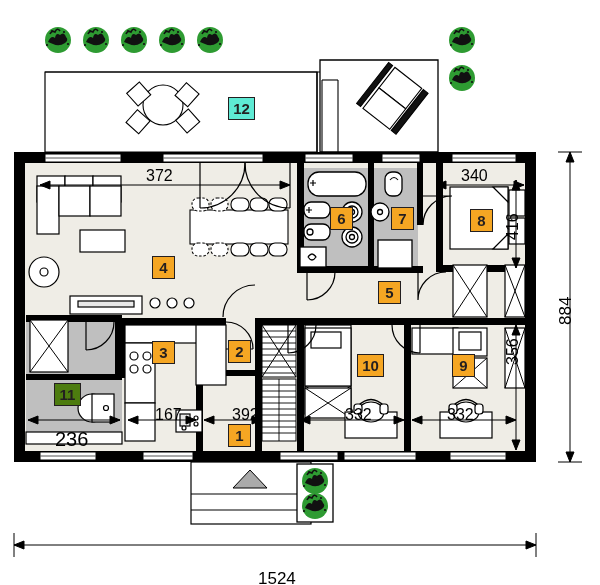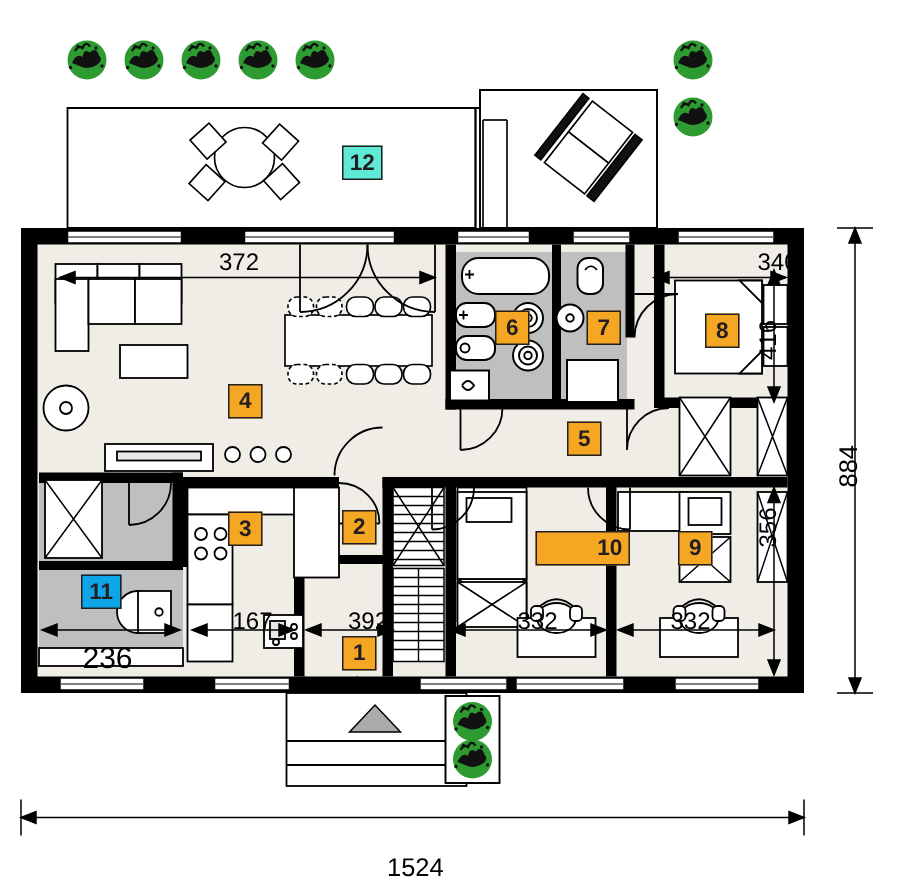--- a/index.html
+++ b/index.html
@@ -402,28 +402,28 @@
 <div id="badges">
     <div class="badge" style="left: 228px; top: 424px; width: 21px; height: 21px; font-size: 15px; background: rgb(245, 166, 35); border-color: rgb(35, 31, 32);">1</div>
     <div class="badge" style="left: 228px; top: 340px; width: 21px; height: 21px; font-size: 15px; background: rgb(245, 166, 35); border-color: rgb(35, 31, 32);">2</div>
     <div class="badge" style="left: 152px; top: 341px; width: 21px; height: 21px; font-size: 15px; background: rgb(245, 166, 35); border-color: rgb(35, 31, 32);">3</div>
     <div class="badge" style="left: 152px; top: 256px; width: 21px; height: 21px; font-size: 15px; background: rgb(245, 166, 35); border-color: rgb(35, 31, 32);">4</div>
     <div class="badge" style="left: 378px; top: 281px; width: 21px; height: 21px; font-size: 15px; background: rgb(245, 166, 35); border-color: rgb(35, 31, 32);">5</div>
     <div class="badge" style="left: 330px; top: 207px; width: 21px; height: 21px; font-size: 15px; background: rgb(245, 166, 35); border-color: rgb(35, 31, 32);">6</div>
     <div class="badge" style="left: 391px; top: 207px; width: 21px; height: 21px; font-size: 15px; background: rgb(245, 166, 35); border-color: rgb(35, 31, 32);">7</div>
     <div class="badge" style="left: 470px; top: 209px; width: 21px; height: 21px; font-size: 15px; background: rgb(245, 166, 35); border-color: rgb(35, 31, 32);">8</div>
     <div class="badge" style="left: 452px; top: 354px; width: 21px; height: 21px; font-size: 15px; background: rgb(245, 166, 35); border-color: rgb(35, 31, 32);">9</div>
-    <div class="badge" style="left: 357px; top: 354px; width: 25px; height: 21px; font-size: 15px; background: rgb(245, 166, 35); border-color: rgb(35, 31, 32); padding-left: 36px;">10</div>
-    <div class="badge" style="left: 54px; top: 383px; width: 25px; height: 21px; font-size: 15px; background: #0ea5e9; border-color: rgb(35, 31, 32);">11</div>
+    <div class="badge" style="left: 357px; top: 354px; width: 25px; height: 21px; font-size: 15px; background: rgb(245, 166, 35); border-color: rgb(35, 31, 32);">10</div>
+    <div class="badge" style="left: 54px; top: 383px; width: 25px; height: 21px; font-size: 15px; background: #4d7c0f; border-color: rgb(35, 31, 32);">11</div>
     <div class="badge" style="left: 228px; top: 97px; width: 25px; height: 21px; font-size: 15px; background: #5eead4; border-color: rgb(35, 31, 32);">12</div>
   </div>
 
 <div id="dimtexts">
     <div class="dimtxt" style="left: 146px; top: 167px; font-size: 16px;">372</div>
-    <div class="dimtxt" style="left: 461px; top: 167px; font-size: 16px; margin-left: 44px;">340</div>
+    <div class="dimtxt" style="left: 461px; top: 167px; font-size: 16px;">340</div>
     <div class="dimtxt vert" style="left: 504px; top: 240px; font-size: 16px;">416</div>
     <div class="dimtxt vert" style="left: 504px; top: 365px; font-size: 16px;">356</div>
     <div class="dimtxt" style="left: 55px; top: 428px; font-size: 20px;">236</div>
     <div class="dimtxt" style="left: 155px; top: 406px; font-size: 16px;">167</div>
     <div class="dimtxt" style="left: 232px; top: 406px; font-size: 16px;">392</div>
     <div class="dimtxt" style="left: 345px; top: 406px; font-size: 16px;">332</div>
     <div class="dimtxt" style="left: 447px; top: 406px; font-size: 16px;">332</div>
   </div>
 
 <div class="dimtxt" style="left:258px;top:524px;font-size:17px;margin-top:45px;">1524</div>

